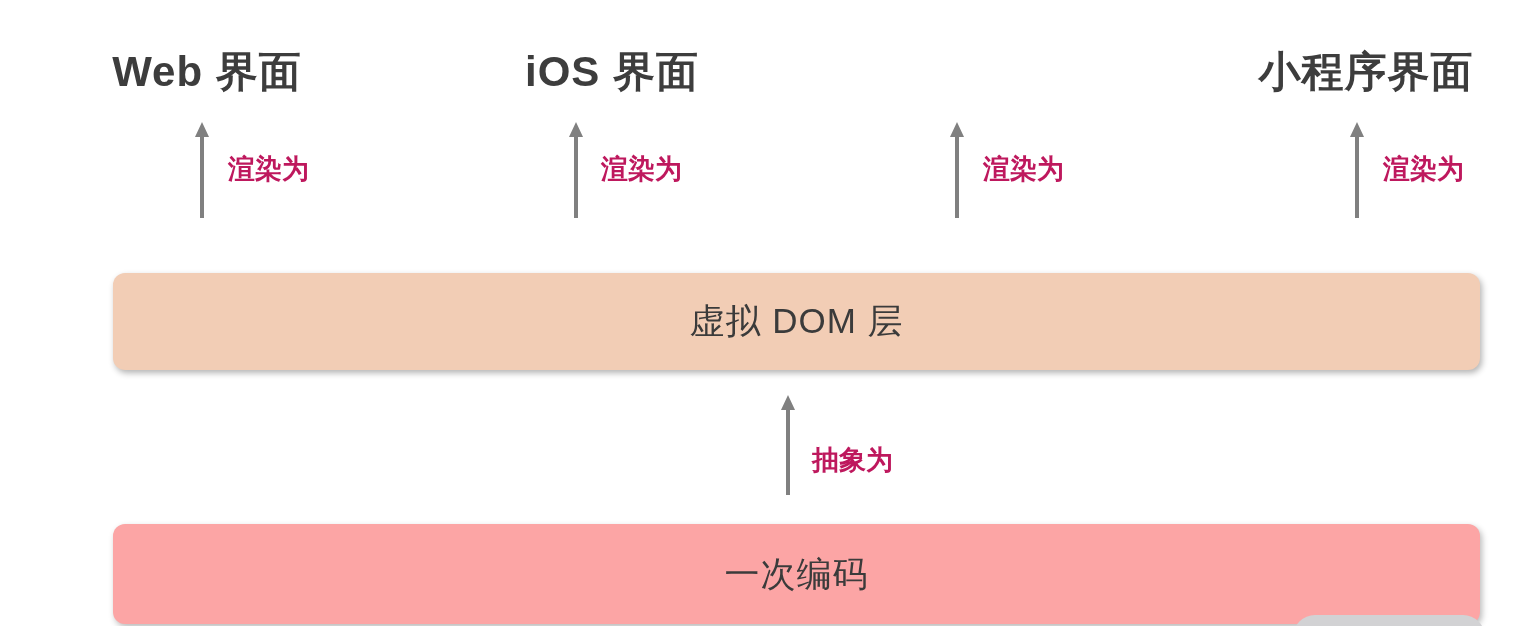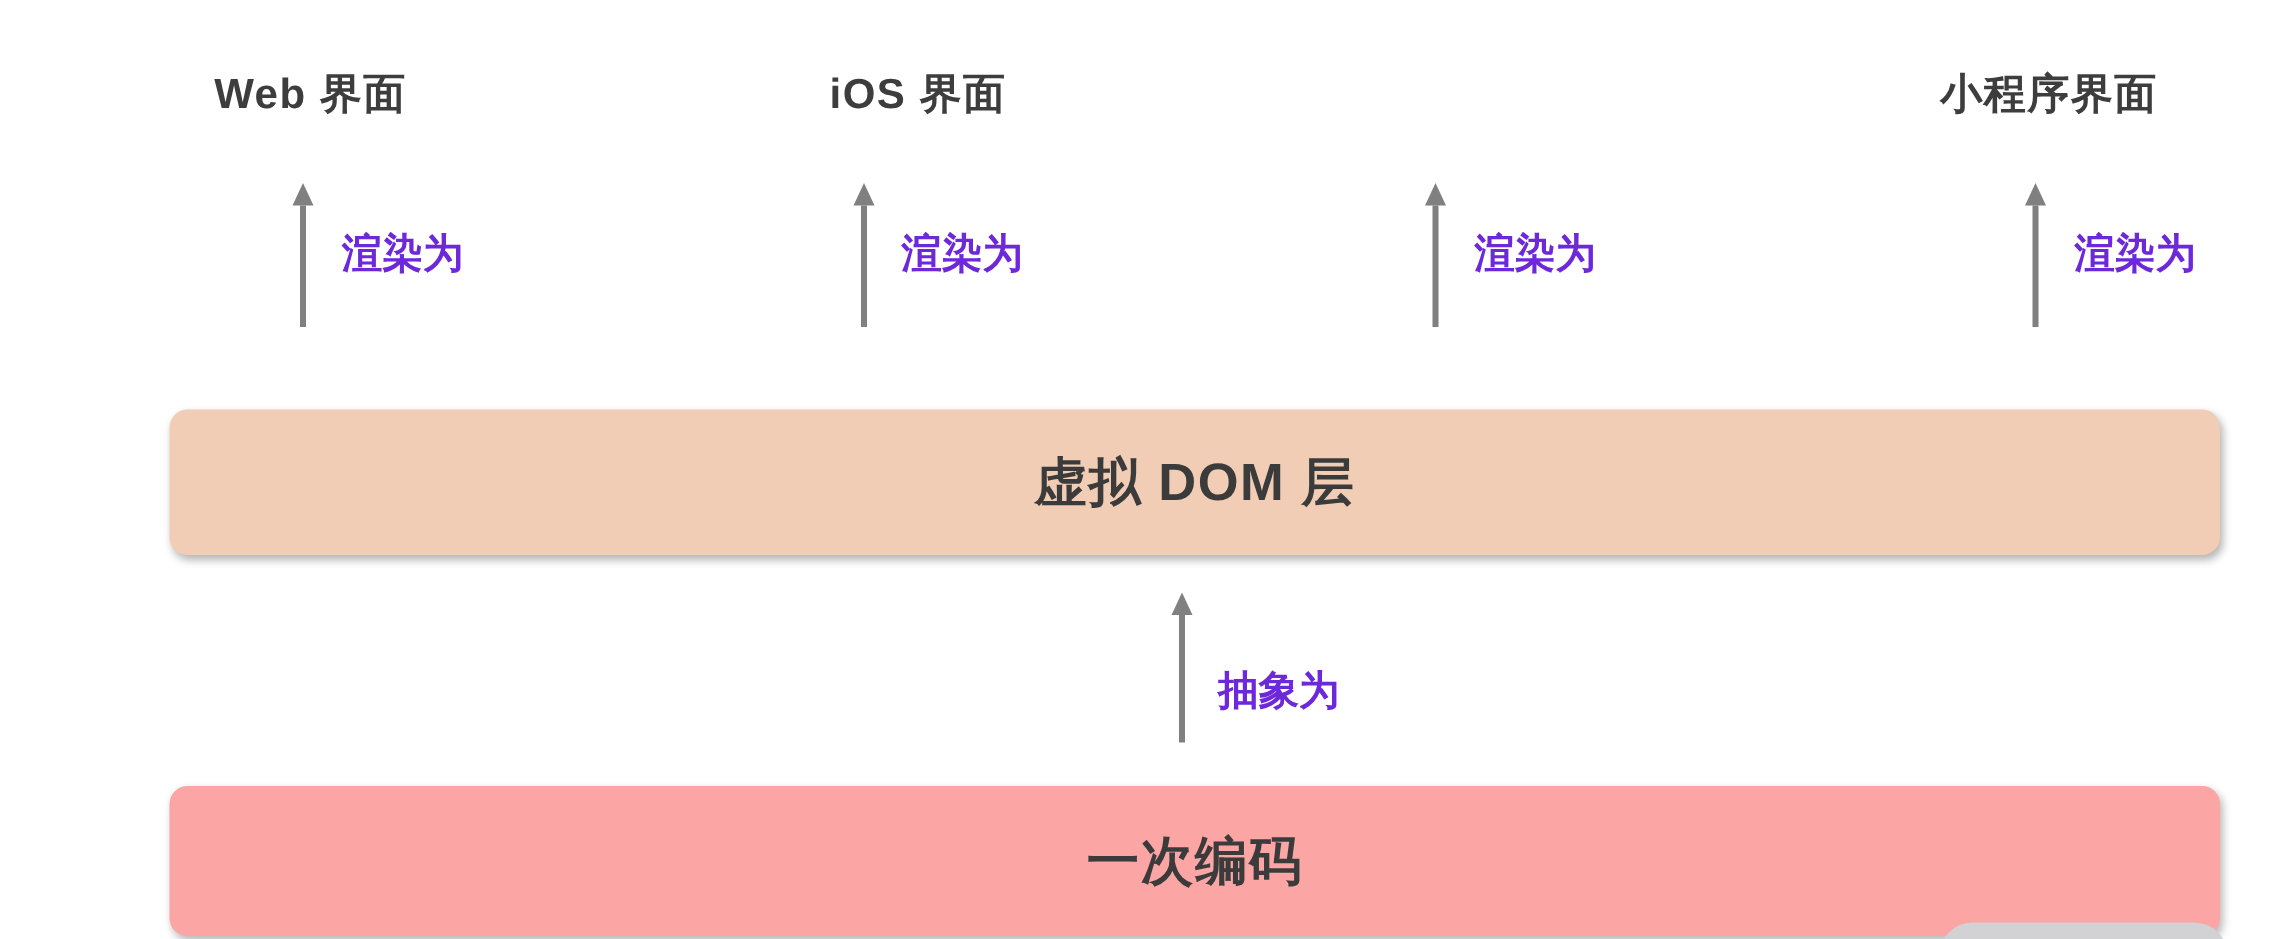--- a/index.html
+++ b/index.html
@@ -14,21 +14,21 @@
     height: 626px;
     overflow: hidden;
     background: #ffffff;
   }
 
   
   .plabel {
     position: absolute;
     top: 44px;
     transform: translateX(-50%);
-    font-size: 28px;
+    font-size: 42px;
     font-weight: bold;
     color: #3d3d3d;
     white-space: nowrap;
     letter-spacing: 1px;
   }
   #p1 { left: 207px; }
   #p2 { left: 612px; }
   #p3 { left: 953px; }
   #p4 { left: 1348px; margin-left: 18px; }
 
@@ -56,40 +56,40 @@
   #a4 { left: 1349px; top: 122px; }
   #a1 .stem, #a2 .stem, #a3 .stem, #a4 .stem { height: 81px; }
   #a5 { left: 780px; top: 395px; }
   #a5 .stem { height: 85px; }
 
   
   .caption {
     position: absolute;
     font-size: 27px;
     font-weight: bold;
-    color: #6d28d9;
+    color: #be185d;
     white-space: nowrap;
   }
   #c1 { left: 228px; top: 151px; }
   #c2 { left: 601px; top: 151px; }
   #c3 { left: 983px; top: 151px; }
   #c4 { left: 1383px; top: 151px; }
   #c5 { left: 812px; top: 442px; }
 
   
   .layer-box {
     position: absolute;
     left: 113px;
     width: 1367px;
     border-radius: 12px;
     display: flex;
     align-items: center;
     justify-content: center;
     font-size: 35px;
-    font-weight: bold;
+    font-weight: normal;
     color: #3b3b3b;
     letter-spacing: 1px;
   }
   #vdom-box {
     top: 273px;
     height: 97px;
     background: #f2cdb5;
     box-shadow: 2px 3px 6px rgba(0,0,0,0.30);
   }
   #code-box {

